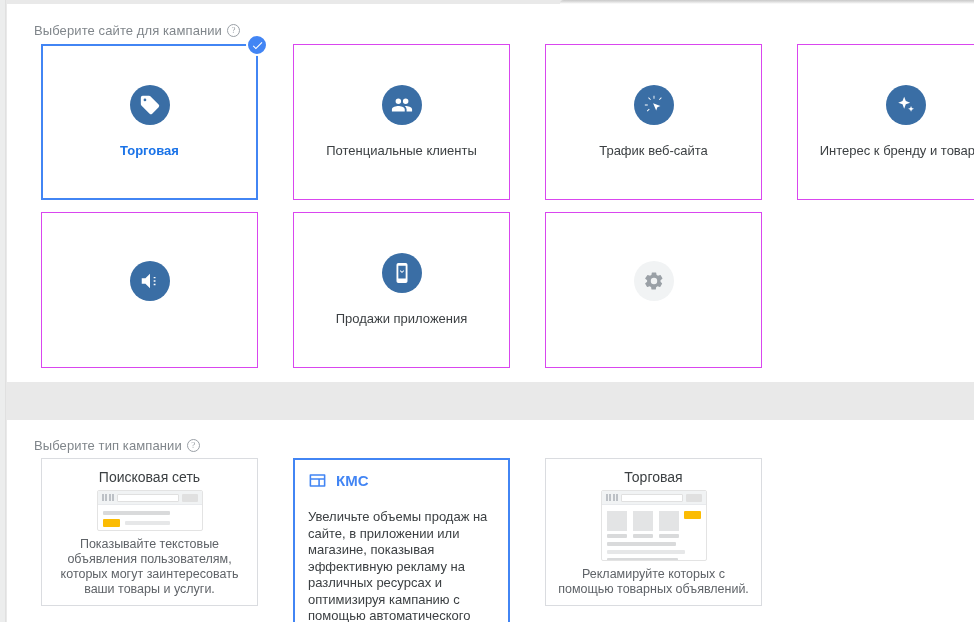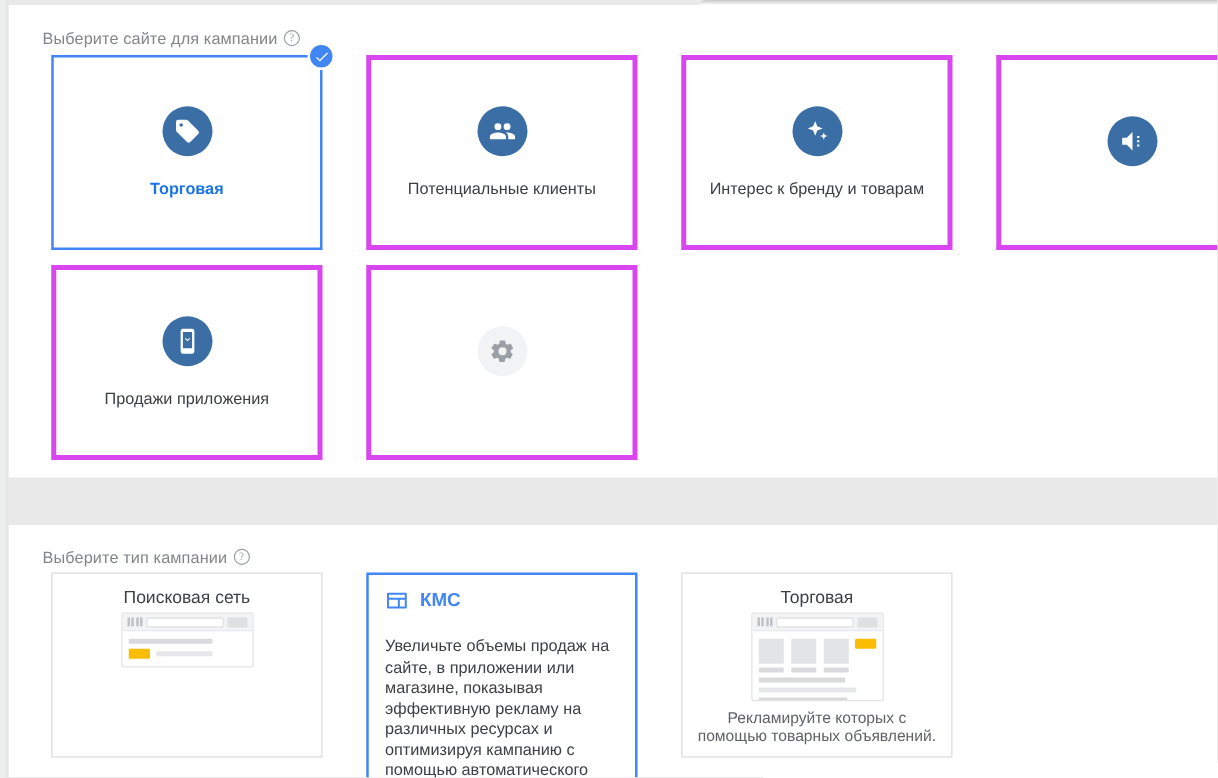--- a/index.html
+++ b/index.html
@@ -69,21 +69,21 @@
     position: absolute;
     left: 34px; top: 40px;
     display: grid;
     grid-template-columns: repeat(4, 217px);
     grid-auto-rows: 156px;
     column-gap: 35px;
     row-gap: 12px;
   }
   .goal-card {
     position: relative;
-    border: 4px solid #d946ef;
+    border: 1px solid #d946ef;
     background: #fff;
     display: flex;
     flex-direction: column;
     align-items: center;
     justify-content: center;
     cursor: pointer;
     padding: 0 12px;
   }
   .goal-card.selected {
     border: 2px solid #4285f4;
@@ -238,20 +238,29 @@
 
       <div class="goal-card">
         <div class="goal-icon">
           <svg viewBox="0 0 24 24">
               <path d="M16 11a3 3 0 1 0-3-3 3 3 0 0 0 3 3zm-8 0a3 3 0 1 0-3-3 3 3 0 0 0 3 3zm0 2c-2.33 0-7 1.17-7 3.5V19h14v-2.5C15 14.17 10.33 13 8 13zm8 0c-.29 0-.62.02-.97.05A4.78 4.78 0 0 1 17 16.5V19h6v-2.5c0-2.33-4.67-3.5-7-3.5z"></path>
             </svg>
         </div>
         <div class="goal-title">Потенциальные клиенты</div>
       </div>
 
+      <div class="goal-card">
+        <div class="goal-icon">
+          <svg viewBox="0 0 24 24">
+              <path d="M11.5 2h1v3.2h-1zM5.6 4.3l.7-.7 2.3 2.3-.7.7zM2 11.5h3.2v1H2zM17.4 5.9 19.7 3.6l.7.7-2.3 2.3zM11 10l8 3.2-3.3 1.3L14.4 18z"></path>
+              <path d="M7.2 16.8l-.7-.7-2.3 2.3.7.7z"></path>
+            </svg>
+        </div>
+        <div class="goal-title">Трафик веб-сайта</div>
+      </div>
 
       <div class="goal-card">
         <div class="goal-icon">
           <svg viewBox="0 0 24 24">
               <path d="M10 3l1.8 4.7L16.5 9.5 11.8 11.3 10 16l-1.8-4.7L3.5 9.5l4.7-1.8z"></path>
               <path d="M17.5 13l.9 2.3 2.3.9-2.3.9-.9 2.3-.9-2.3-2.3-.9 2.3-.9z"></path>
             </svg>
         </div>
         <div class="goal-title">Интерес к бренду и товарам</div>
       </div>
@@ -312,20 +321,21 @@
           </div>
           <div class="mock-body">
             <div class="bar" style="width:72%"></div>
             <div class="row">
               <span class="adchip"></span>
               <span class="bar lite" style="width:48%"></span>
             </div>
 
           </div>
         </div>
+        <div class="type-desc">Показывайте текстовые объявления пользователям, которых могут заинтересовать ваши товары и услуги.</div>
       </div>
 
       <div class="type-card selected">
         <div class="type-head">
           <span>
             <svg viewBox="0 0 24 24">
                 <path d="M3 4h18a1 1 0 0 1 1 1v14a1 1 0 0 1-1 1H3a1 1 0 0 1-1-1V5a1 1 0 0 1 1-1zm1 2v3h16V6zm0 5v7h9v-7zm11 0v7h5v-7z"></path>
               </svg>
           </span>
           <span class="type-title-sel">КМС</span>

